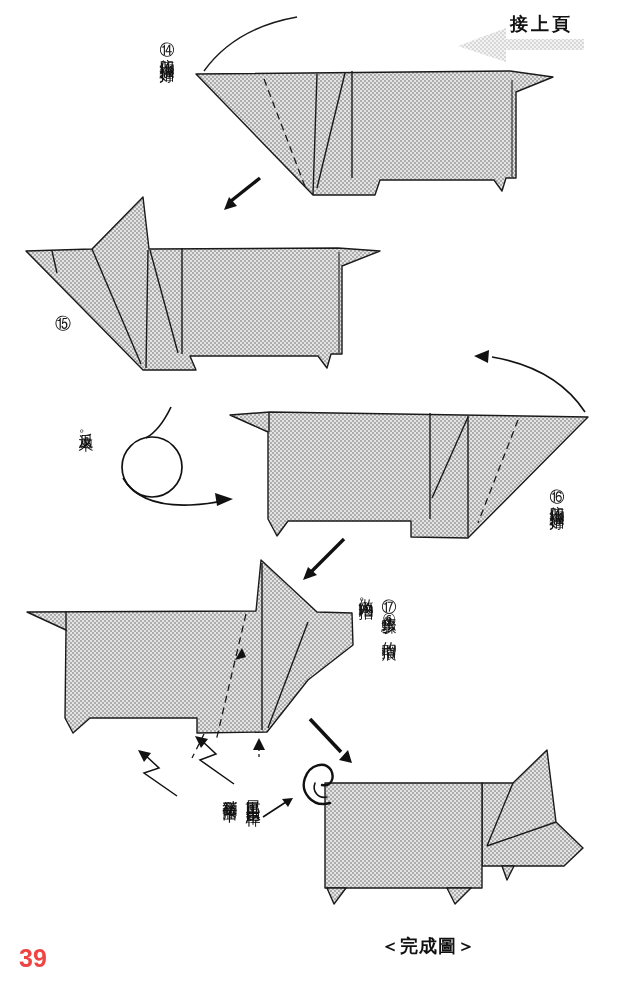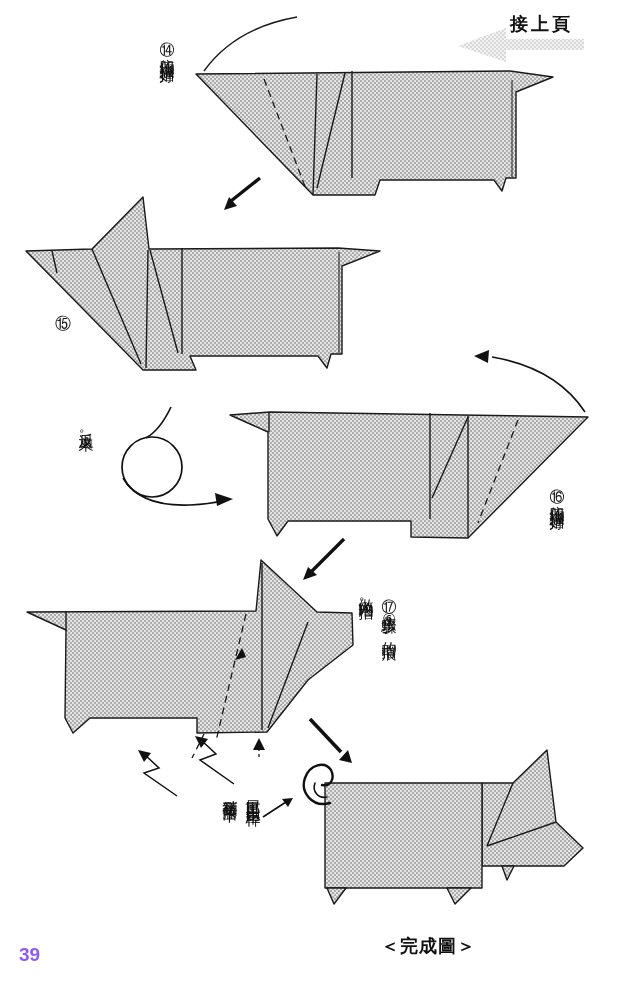--- a/index.html
+++ b/index.html
@@ -5,21 +5,21 @@
   html,body{margin:0;padding:0;background:#fff;}
   #page{position:relative;width:638px;height:1000px;background:#ffffff;overflow:hidden;
         font-family:"Liberation Sans","DejaVu Sans",sans-serif;color:#111;}
   #art{position:absolute;left:0;top:0;width:638px;height:1000px;}
   .note{position:absolute;writing-mode:vertical-rl;text-orientation:upright;
         font-size:15px;letter-spacing:2px;line-height:21px;color:#111;white-space:nowrap;}
   .vcols{position:absolute;display:flex;flex-direction:row-reverse;gap:2px;}
   .vcols .note{position:static;}
   .htext{position:absolute;font-size:18px;font-weight:bold;letter-spacing:3px;color:#111;}
   .badge{position:absolute;font-size:16px;color:#111;}
-  .pagenum{position:absolute;font-size:19px;font-weight:bold;color:#8b5cf6;}
+  .pagenum{position:absolute;font-size:25px;font-weight:bold;color:#ef4444;}
   .caption{position:absolute;font-size:18px;font-weight:bold;letter-spacing:1px;color:#111;}
 </style>
 </head>
 <body>
 
 <div id="page">
 
   <svg id="art" viewBox="0 0 638 1000" xmlns="http://www.w3.org/2000/svg">
     <defs>
       <pattern id="ht" width="4" height="4" patternUnits="userSpaceOnUse">

